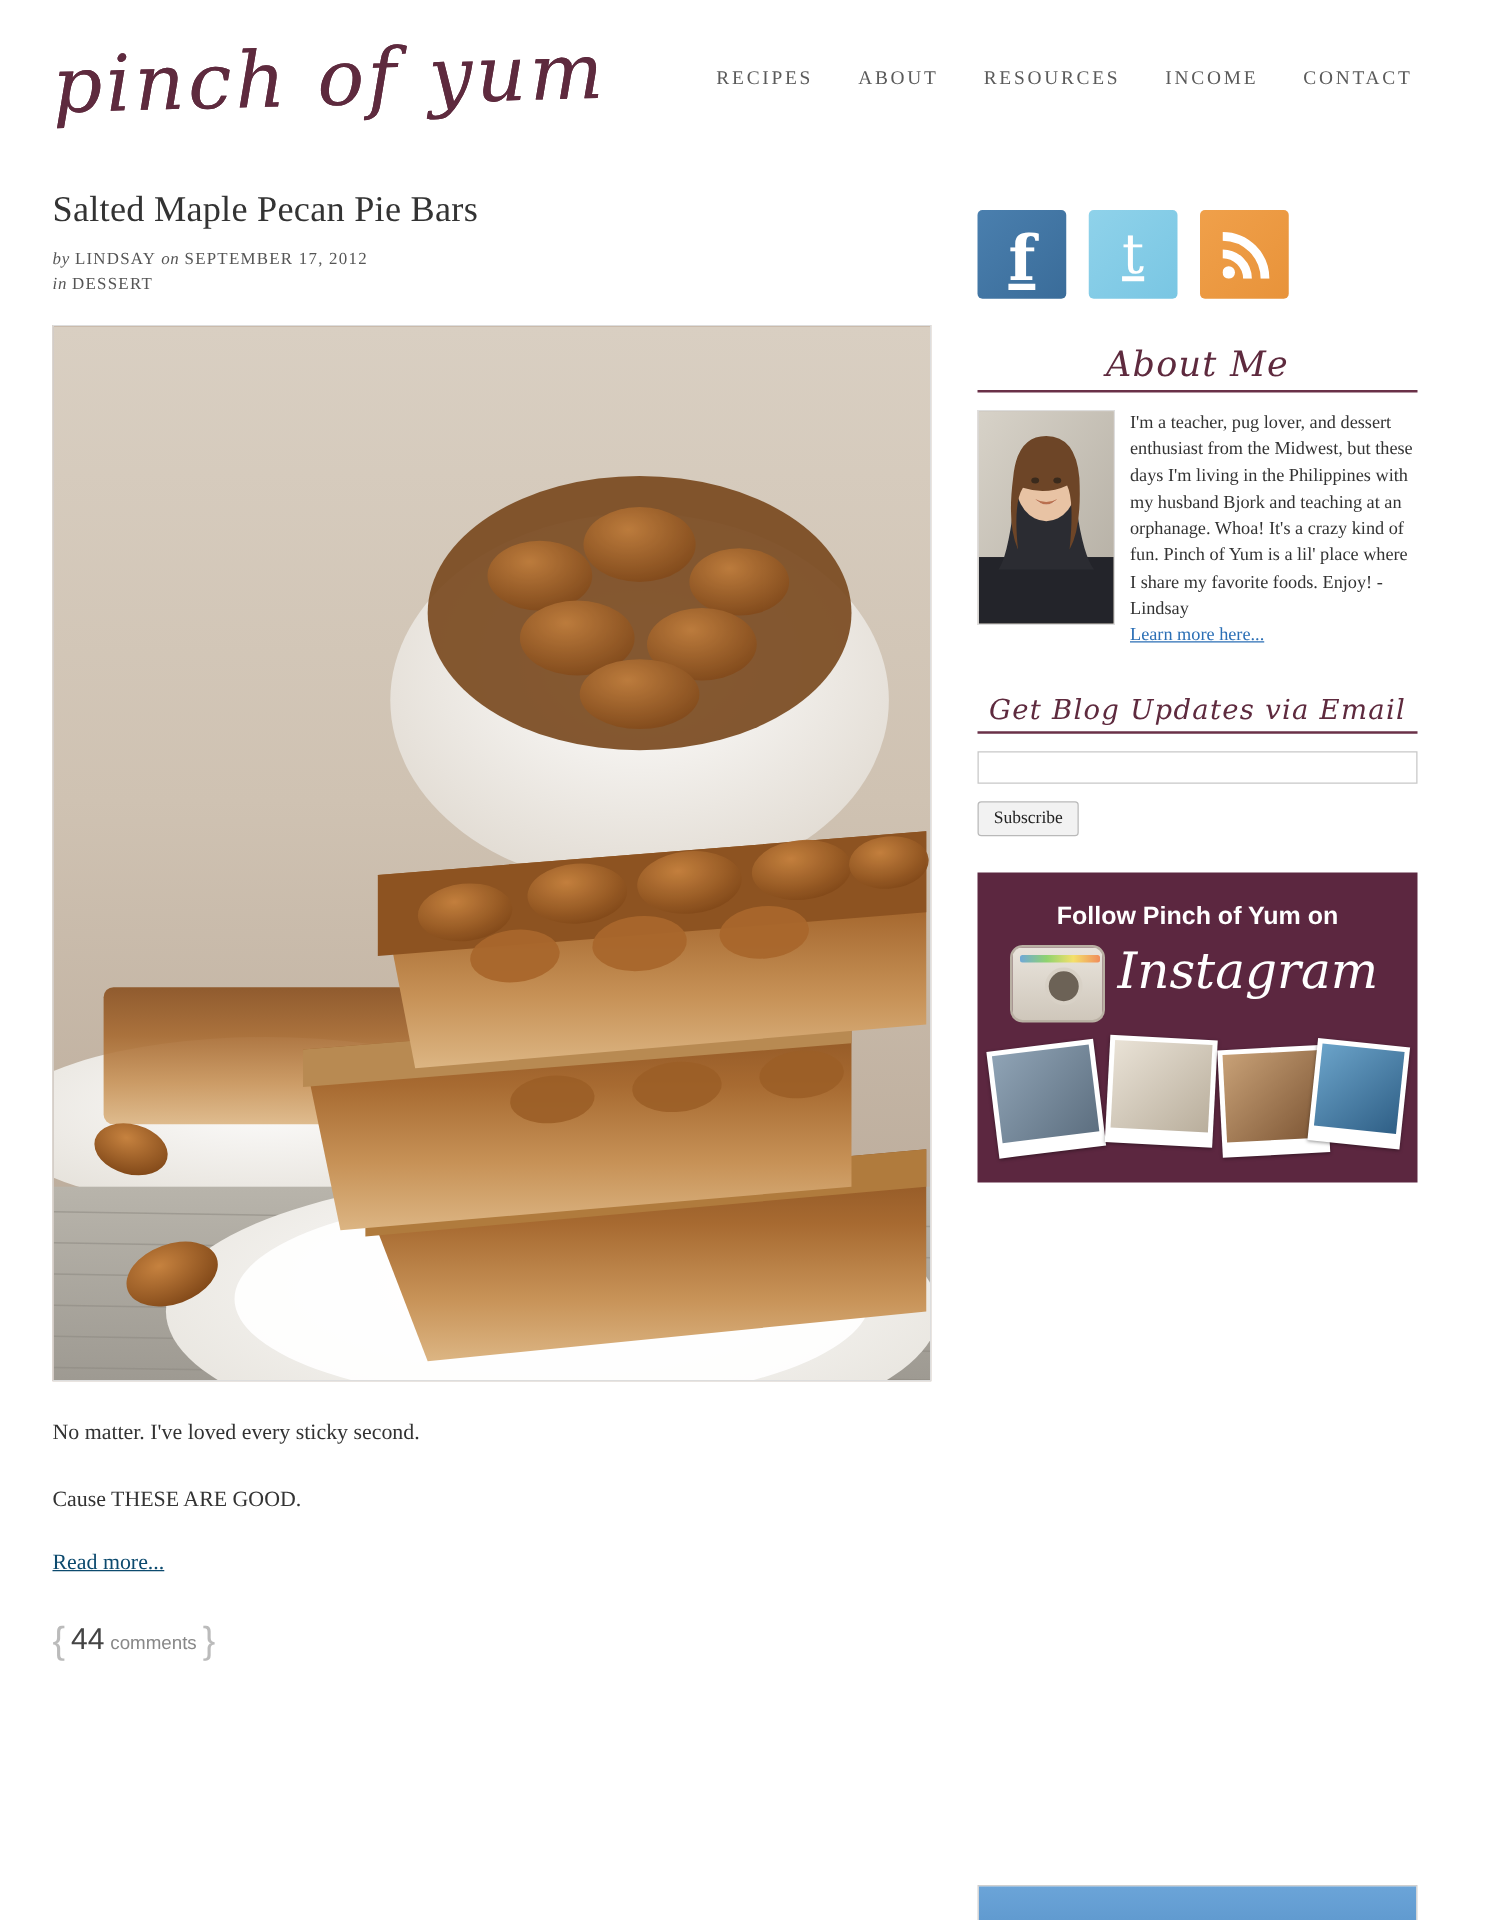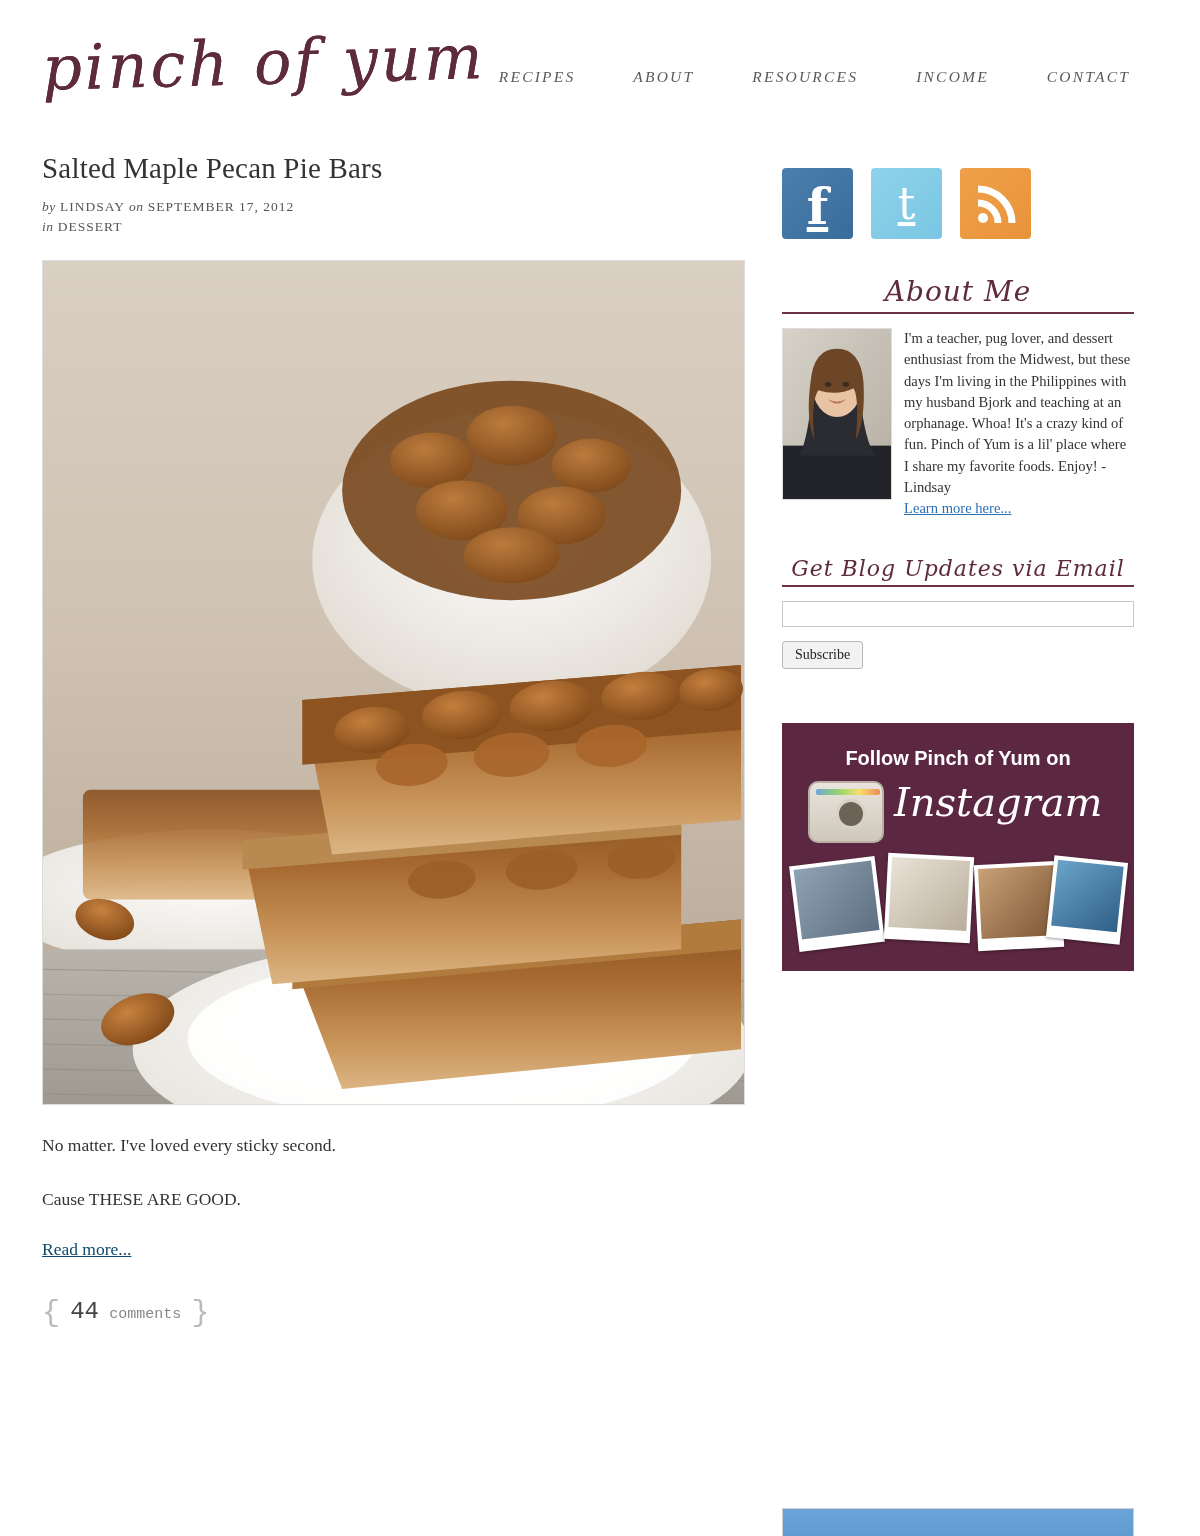--- a/index.html
+++ b/index.html
@@ -33,24 +33,23 @@
     font-size: 62px;
     letter-spacing: 3px;
     color: #5e2a3e;
     font-weight: 400;
     transform: rotate(-1.5deg);
     text-shadow: 0 0 0 #5e2a3e;
   }
   .nav {
     position: absolute;
     right: 70px;
-    top: 68px;
+    top: 54px;
     display: flex;
-    gap: 58px;
-    font-style: italic;
+    gap: 36px;
   }
   .nav a {
     font-family: "Liberation Serif", serif;
     font-size: 15.5px;
     letter-spacing: 2.2px;
     color: #5a5a5a;
     text-decoration: none;
     text-transform: uppercase;
   }
 
@@ -114,21 +113,21 @@
   .readmore {
     display: inline-block;
     margin-top: 26px;
     font-family: "Liberation Serif", serif;
     font-size: 17.5px;
     color: #0c4a6e;
     text-decoration: underline;
   }
   .comments {
     margin-top: 36px;
-    font-family: Liberation Mono, monospace;
+    font-family: Liberation Sans, sans-serif;
     color: #777;
     font-size: 17px;
   }
   .comments .brace { font-size: 30px; color: #bbb; vertical-align: -3px; }
   .comments .num { font-size: 24px; color: #444; }
   .comments .word { font-size: 15px; color: #888; }
 
   
   .social-row {
     display: flex;
@@ -202,21 +201,21 @@
     font-family: "Liberation Serif", serif;
     font-size: 14px;
     background: #f2f2f2;
     border: 1px solid #b9b9b9;
     border-radius: 3px;
     color: #222;
     cursor: pointer;
   }
 
   .insta-banner {
-    margin-top: 54px;
+    margin-top: 29px;
     width: 352px; height: 248px;
     background: #5c2740;
     position: relative;
     overflow: hidden;
   }
   .insta-line1 {
     position: absolute; top: 24px; left: 0; width: 100%;
     text-align: center;
     font-family: "Liberation Sans", sans-serif;
     font-weight: bold;

